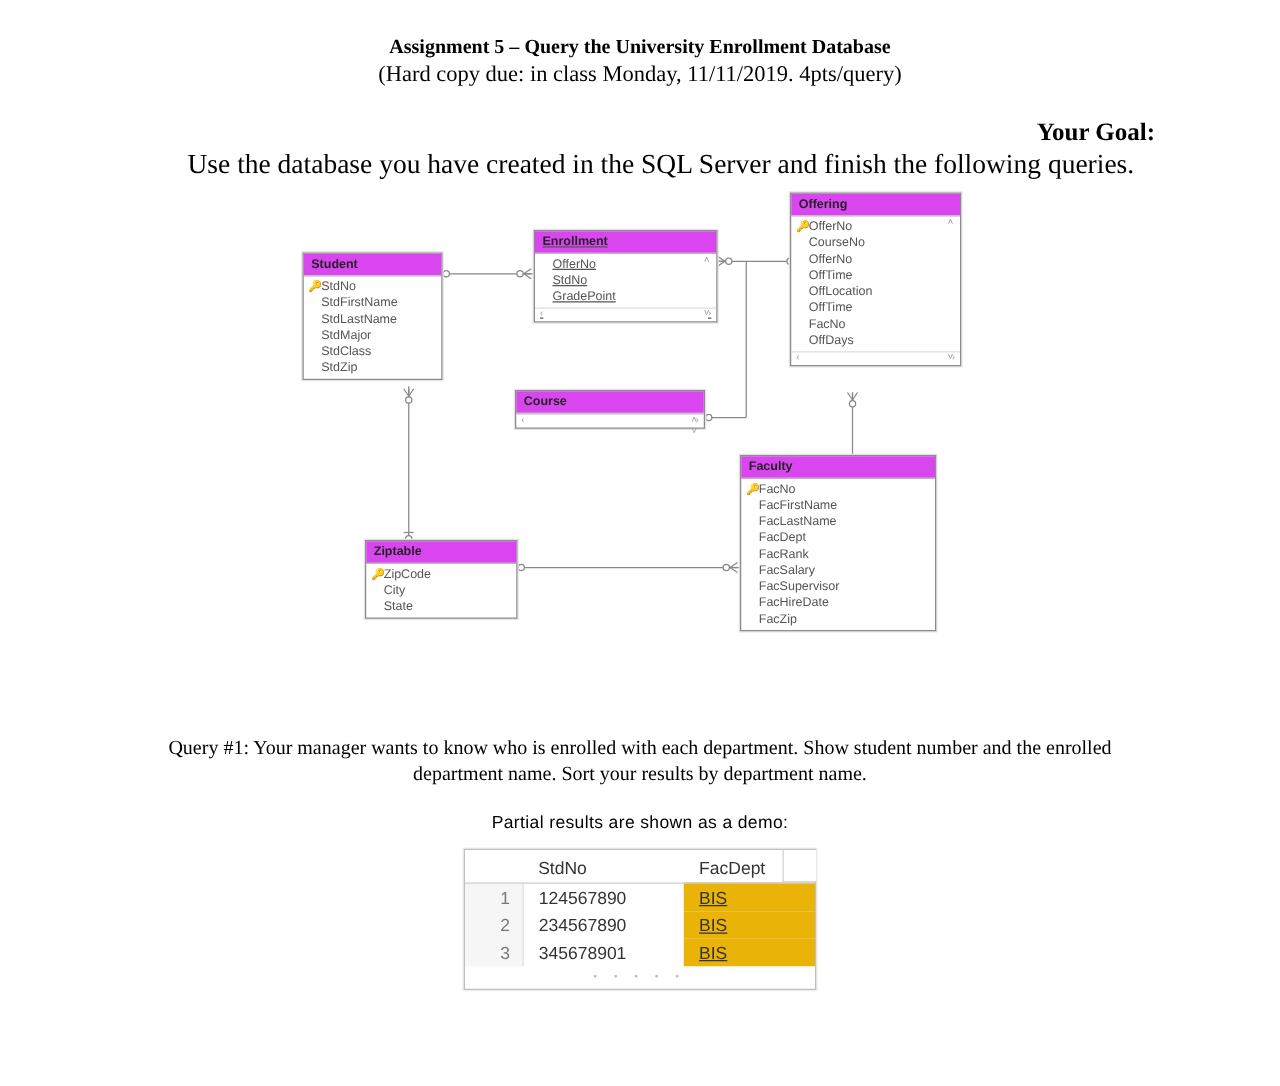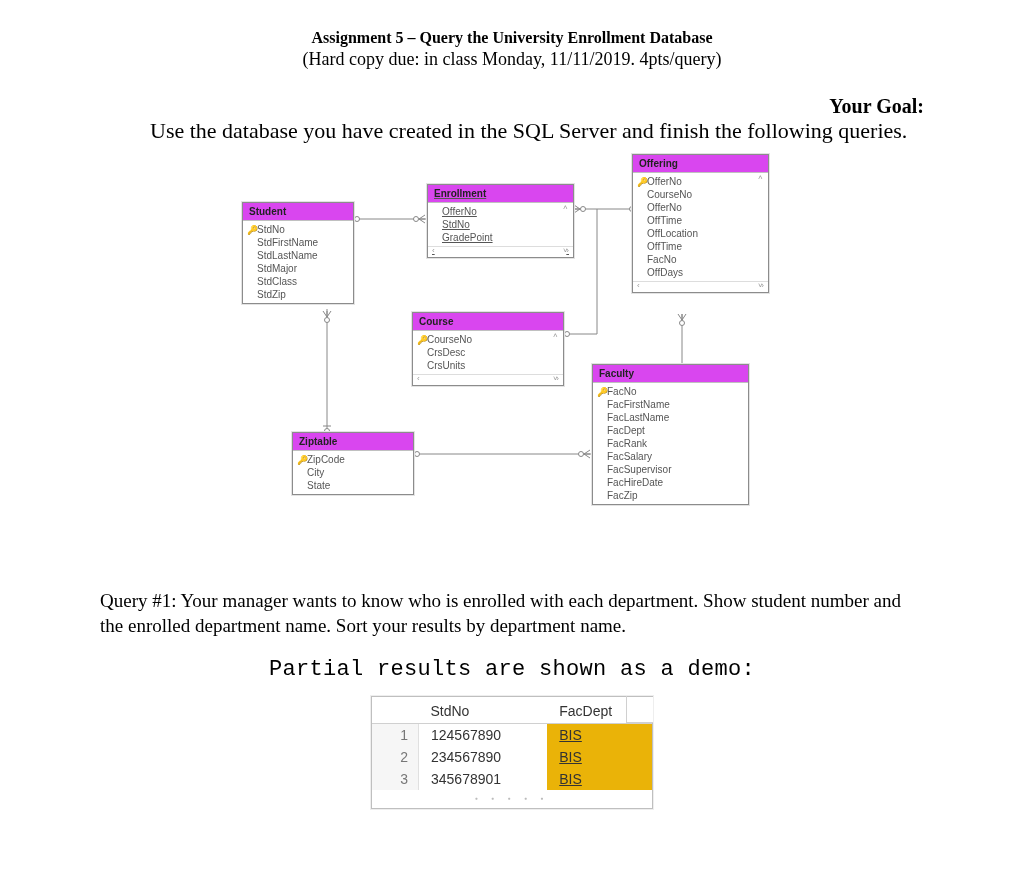--- a/index.html
+++ b/index.html
@@ -100,27 +100,28 @@
     border-top: 1px solid #ddd;
     height: 10px;
     display: flex;
     justify-content: space-between;
     padding: 0 4px;
     color: #999;
     font-size: 8px;
     line-height: 8px;
   }
   .query-text {
-    font-size: 19px;
+    font-size: 16px;
     line-height: 1.35;
     margin-top: 24px;
+    text-align: center;
   }
   .mono-line {
-    font-family: Liberation Mono, monospace;
-    font-size: 22px;
+    font-family: Liberation Sans, sans-serif;
+    font-size: 14px;
     text-align: center;
     margin-top: 18px;
     margin-bottom: 14px;
     letter-spacing: .3px;
   }
   .demo-wrap {
     margin: 0 auto;
     width: 280px;
     border: 1px solid #bfbfbf;
     background: #fff;
@@ -273,25 +274,20 @@
           <span>˅</span>
         </div>
       <div class="hscroll">
           <span>‹</span>
           <span>›</span>
         </div>
     </div>
 
     <div class="entity" style="left:180px; top:158px; width:150px;">
       <div class="entity-title">Course</div>
-      <div class="entity-fields">
-        <div class="field key"><span class="key-icon">🔑</span><span>CourseNo</span></div>
-        <div class="field">CrsDesc</div>
-        <div class="field">CrsUnits</div>
-      </div>
       <div class="scroll-marks">
           <span>˄</span>
           <span>˅</span>
         </div>
       <div class="hscroll">
           <span>‹</span>
           <span>›</span>
         </div>
     </div>
 

